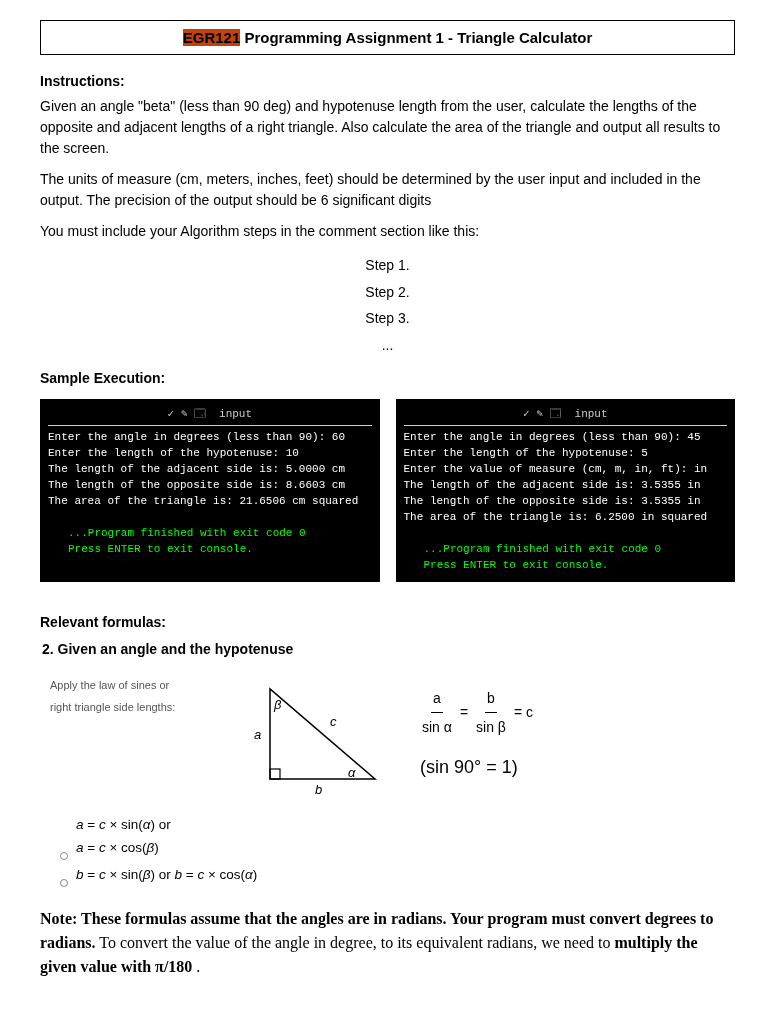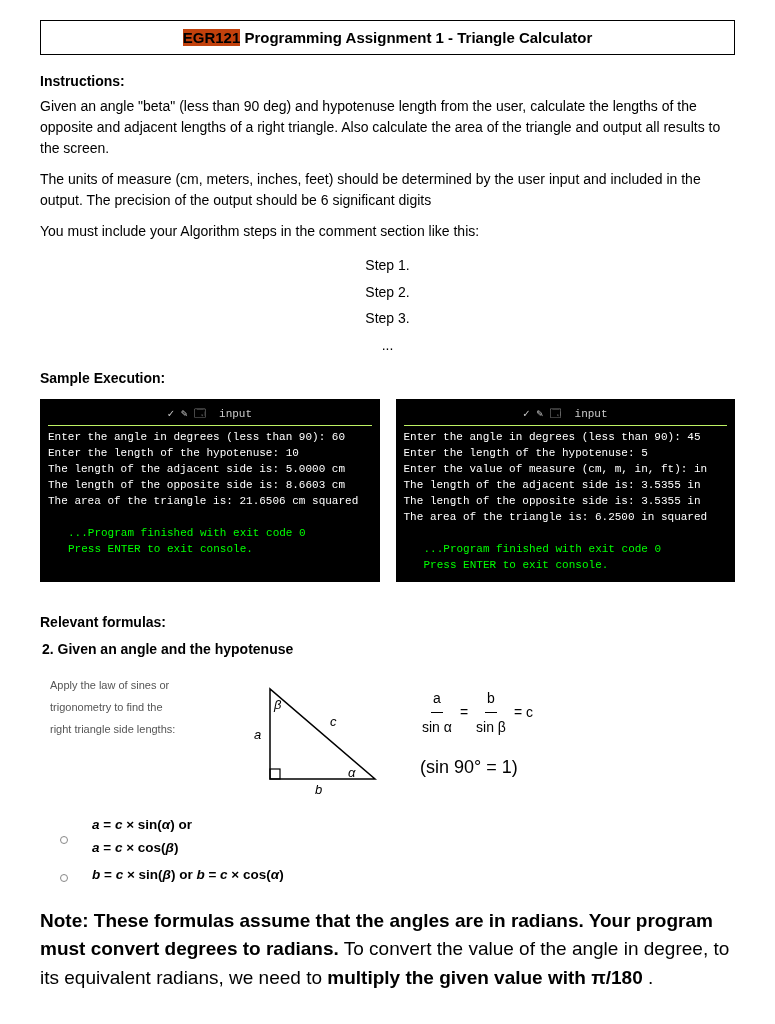--- a/index.html
+++ b/index.html
@@ -112,39 +112,39 @@
       line-height: 2;
       min-width: 160px;
     }
     .bullet-list {
       list-style: none;
       margin-left: 20px;
       margin-bottom: 10px;
     }
     .bullet-list li {
       display: flex;
-      align-items: center;
-      gap: 24px;
+      align-items: flex-end;
+      gap: 8px;
       margin-bottom: 4px;
       font-size: 13.5px;
       line-height: 1.7;
-      font-weight: bold;
     }
     .bullet-list li .bullet-circle {
       width: 8px;
       height: 8px;
       border-radius: 50%;
       border: 1.5px solid #888;
       margin-top: 6px;
       flex-shrink: 0;
     }
     .note-section {
       margin-top: 20px;
-      font-size: 19px;
+      font-size: 16px;
       line-height: 1.6;
+      font-family: Liberation Serif, serif;
     }
     .bold { font-weight: bold; }
   </style>
 </head>
 <body>
 
 <div class="title-box">
   <span class="highlight">EGR121</span><span> Programming Assignment 1 - Triangle Calculator</span>
 </div>
 
@@ -195,21 +195,20 @@
 </div>
 
 <div class="formulas-section">
   <p class="formulas-title">Relevant formulas:</p>
   <p class="formula-subtitle">2. Given an angle and the hypotenuse</p>
 
   <div class="formula-content">
 
     <div class="formula-text">
       <div>Apply the law of sines or</div>
-      <div>trigonometry to find the</div>
       <div>right triangle side lengths:</div>
     </div>
 
     <div class="triangle-container">
       <svg class="triangle-svg" viewBox="0 0 170 130" xmlns="http://www.w3.org/2000/svg">
 
         <polygon points="40,15 40,105 145,105" fill="none" stroke="#000" stroke-width="1.5"></polygon>
 
         <rect x="40" y="95" width="10" height="10" fill="none" stroke="#000" stroke-width="1.2"></rect>
 

